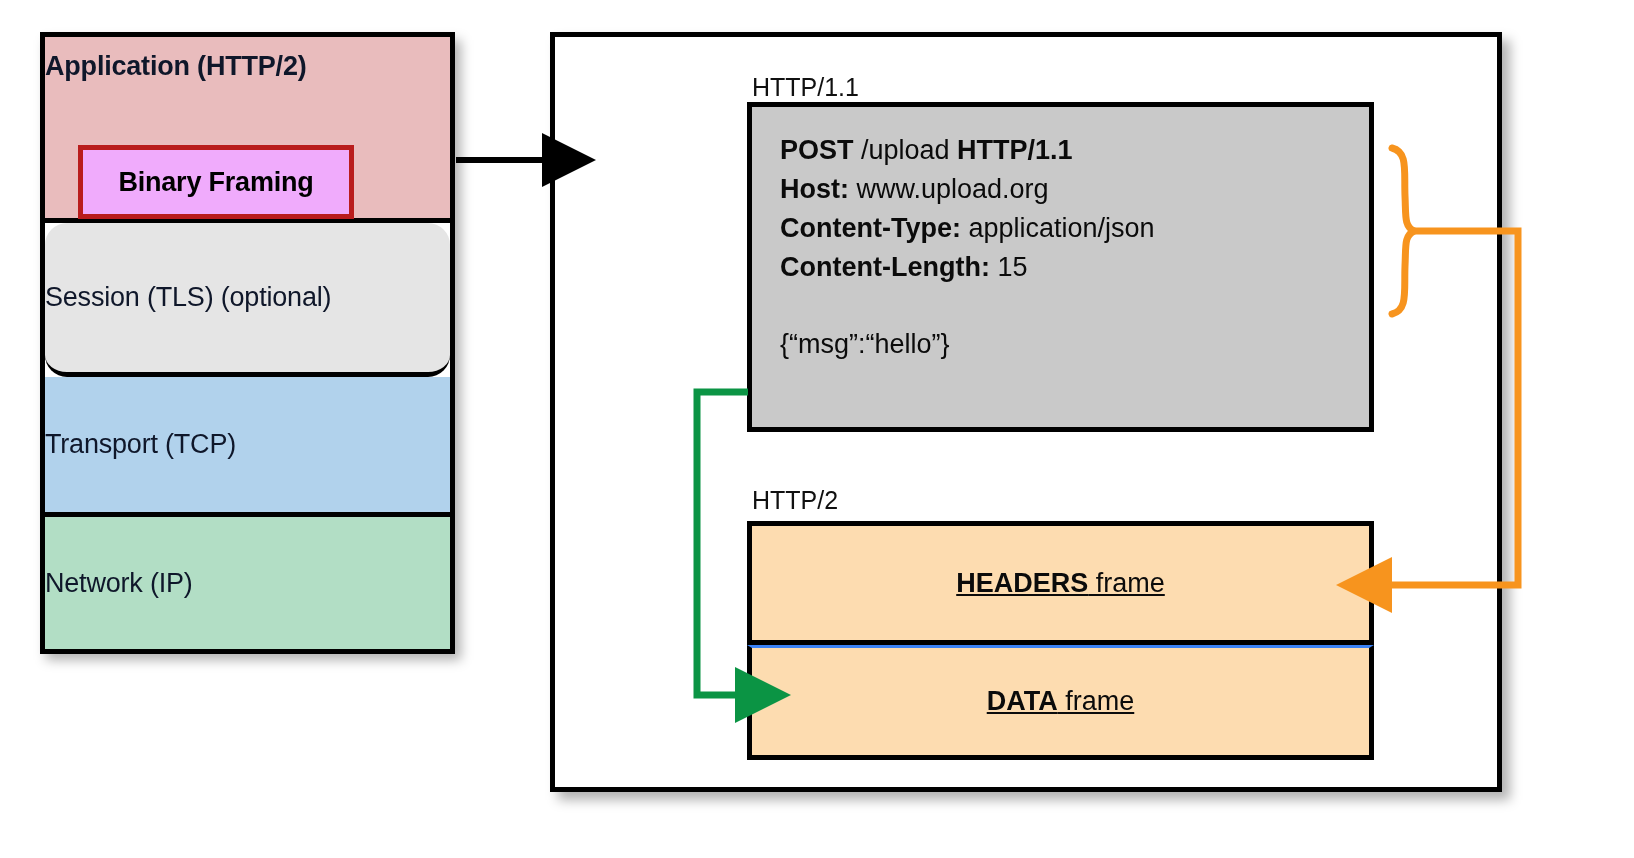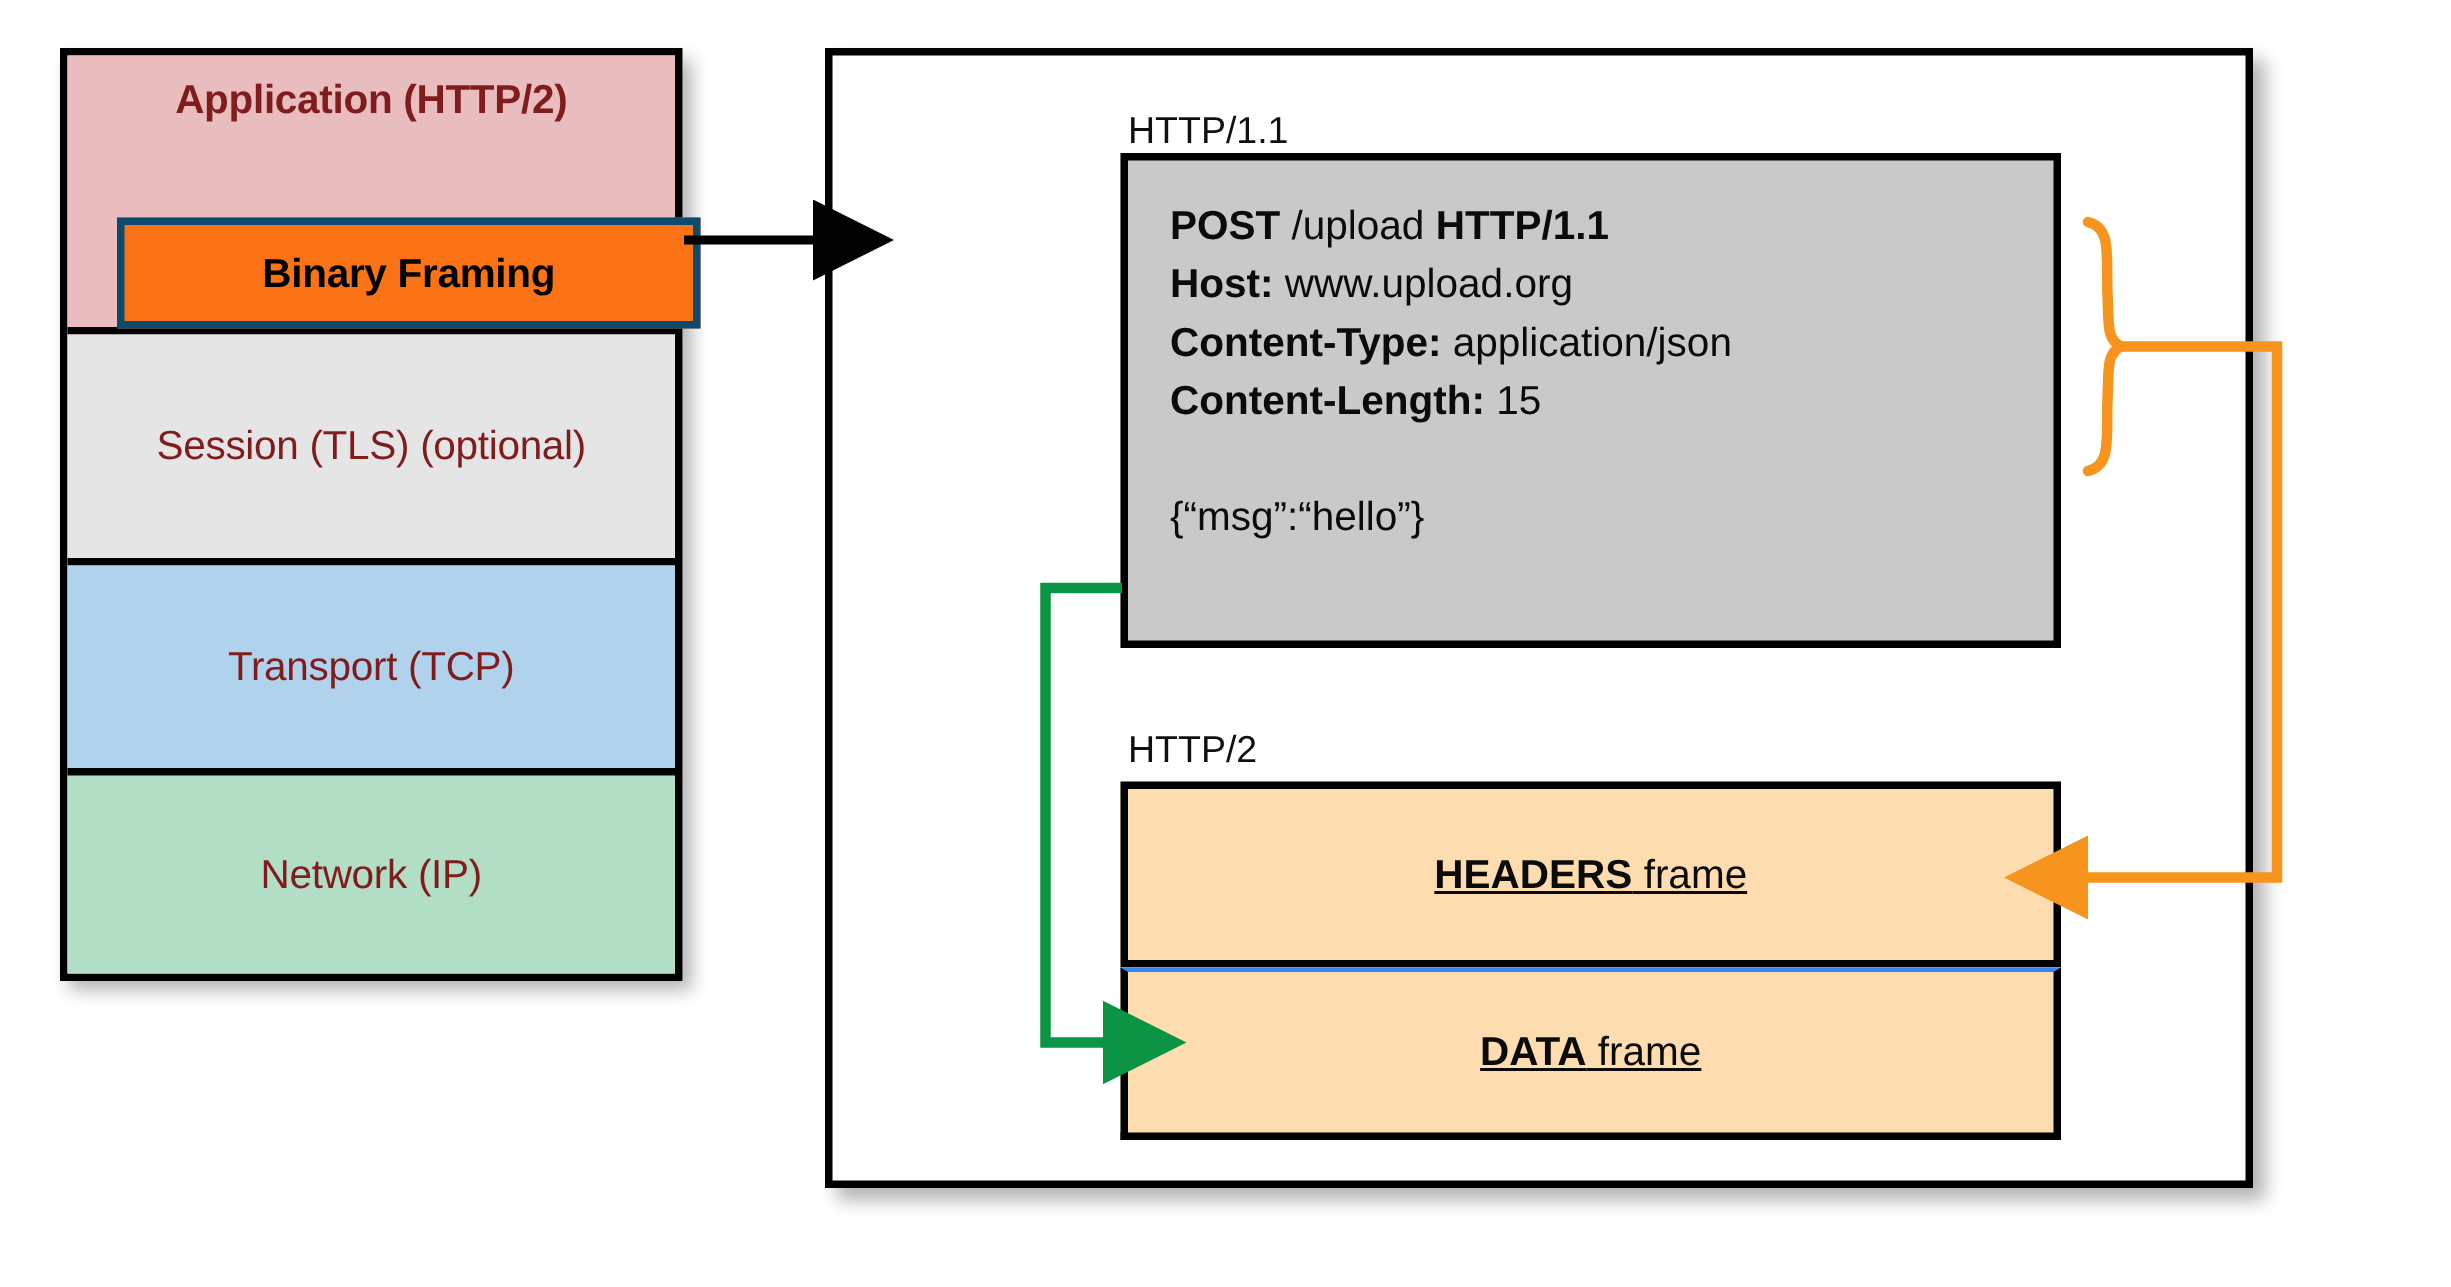--- a/index.html
+++ b/index.html
@@ -39,57 +39,58 @@
     border: 5px solid #000000;
     background: #ffffff;
   }
   .layer {
     position: absolute;
     left: 0;
     width: 100%;
     box-sizing: border-box;
     display: flex;
     align-items: center;
-    justify-content: center;
+    justify-content: flex-start;
     text-align: center;
-    color: #7f1d1d;
+    color: #0f172a;
   }
   .layer-label {
     font-size: 27px;
     letter-spacing: -0.2px;
   }
   .layer-label.bold { font-weight: bold; }
 
   #layer-application {
     top: 0;
     height: 186px;
     background: #e9bcbd;
     border-bottom: 5px solid #000000;
     align-items: flex-start;
     padding-top: 14px;
   }
   #binary-framing {
     position: absolute;
     left: 33px;
     top: 108px;
-    width: 389px;
+    width: 276px;
     height: 74px;
     box-sizing: border-box;
-    border: 5px solid #0c4a6e;
-    background: #f97316;
+    border: 5px solid #b91c1c;
+    background: #f0abfc;
     display: flex;
     align-items: center;
     justify-content: center;
     z-index: 3;
   }
   #layer-session {
     top: 186px;
     height: 154px;
     background: #e5e5e5;
     border-bottom: 5px solid #000000;
+    border-radius: 22px;
   }
   #layer-transport {
     top: 340px;
     height: 140px;
     background: #b1d2ec;
     border-bottom: 5px solid #000000;
   }
   #layer-network {
     top: 480px;
     height: 132px;

